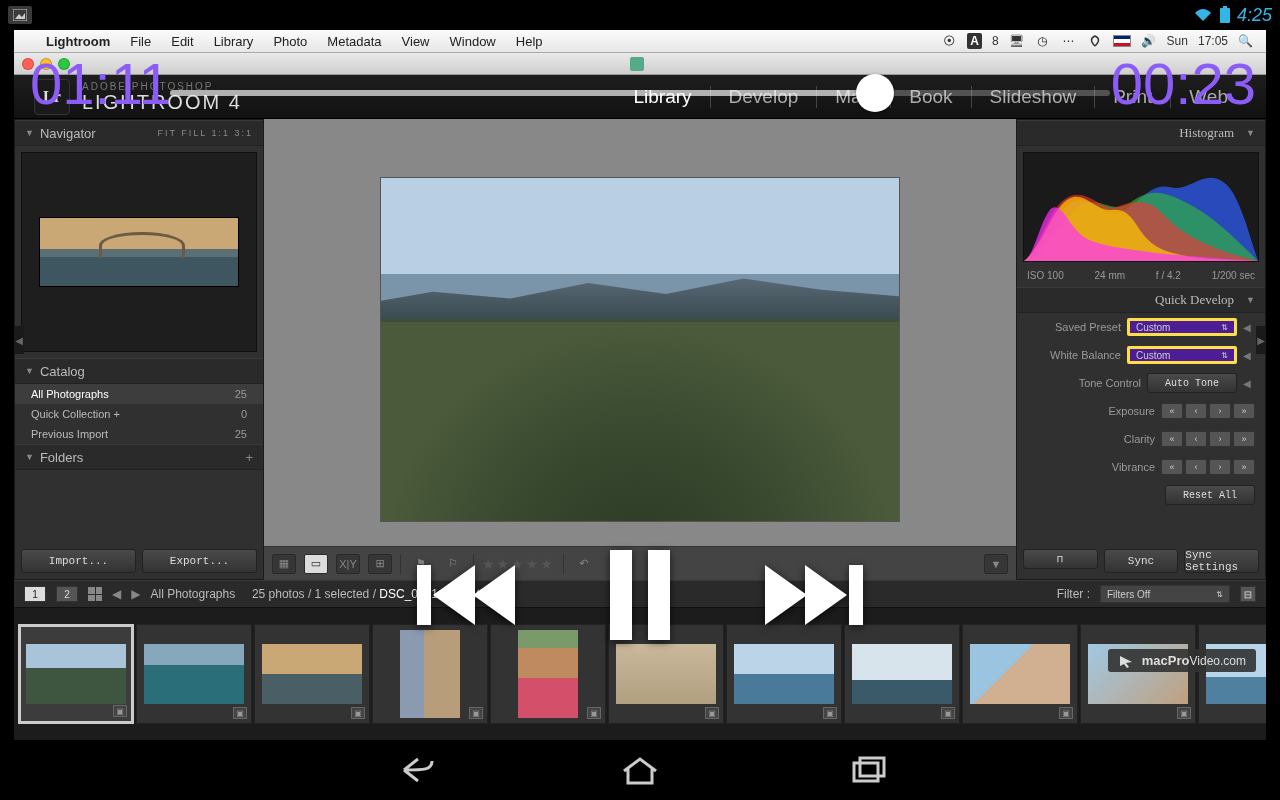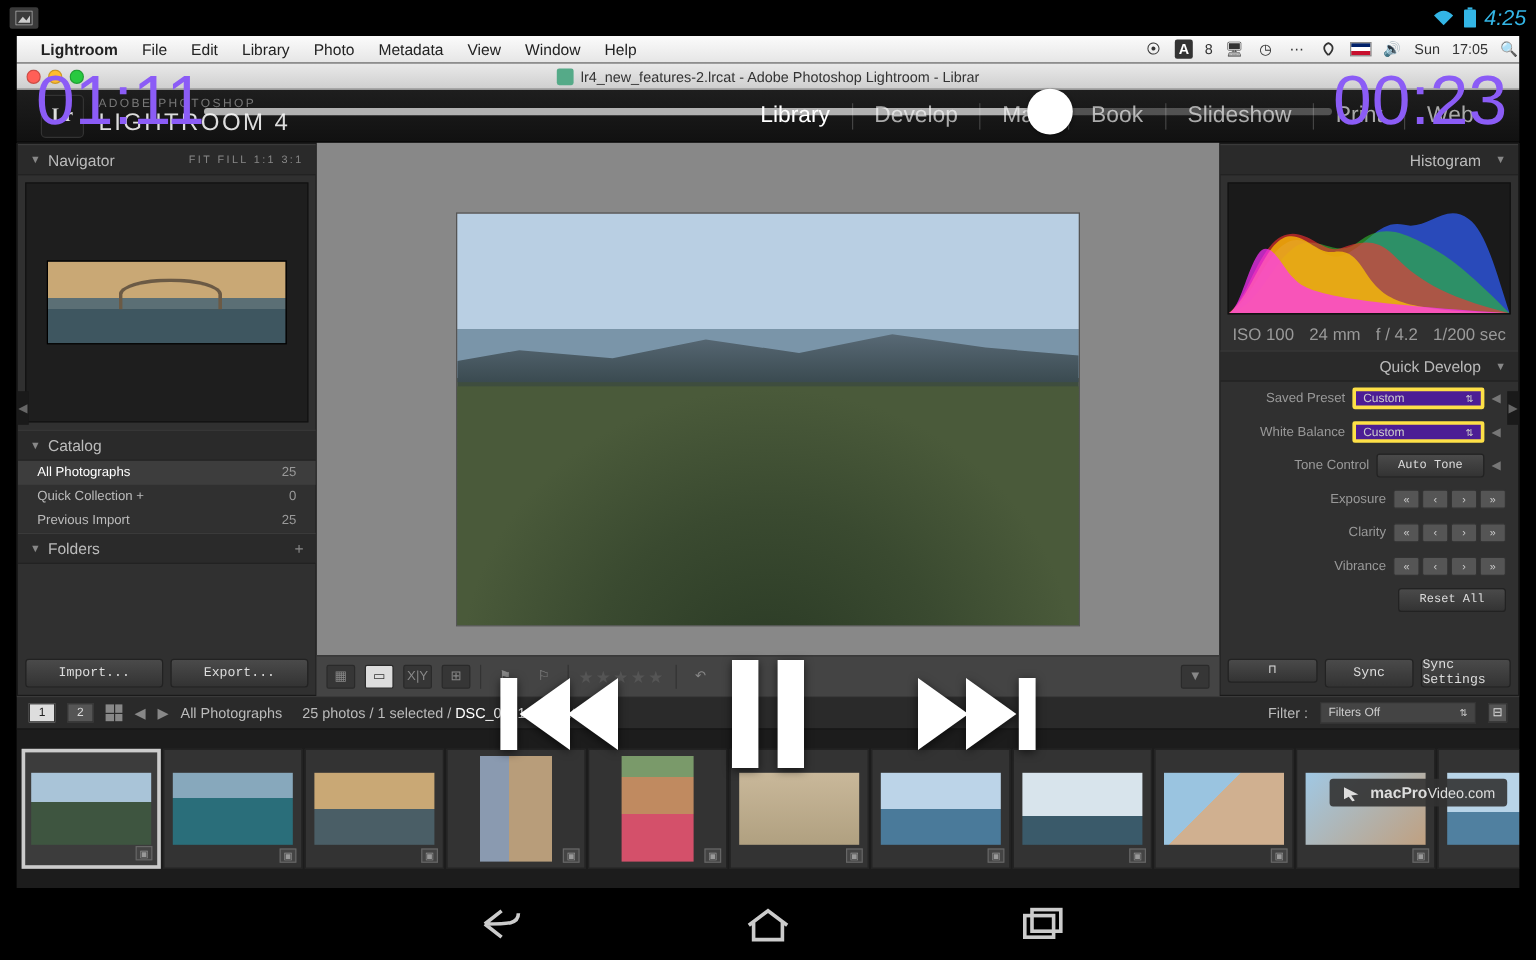--- a/index.html
+++ b/index.html
@@ -9,21 +9,21 @@
 .android-status { position:absolute; top:0; left:0; right:0; height:30px; background:#000; display:flex; align-items:center; padding:0 8px; color:#fff; z-index:100;}
 .android-status .left { width:24px; height:18px; background:#3a3a3a; border-radius:2px; display:flex; align-items:center; justify-content:center;}
 .android-status .right { margin-left:auto; display:flex; align-items:center; gap:6px; font-size:18px; color:#33b5e5; font-weight:300;font-style:italic;}
 .android-status .right svg { fill:#33b5e5; }
 
 
 .video-wrap { position:absolute; top:30px; left:0; right:0; bottom:60px; background:#000; }
 .video-frame { position:absolute; top:0; left:14px; right:14px; bottom:0; background:#111; }
 
 
-.mac-menu { height:23px; background:linear-gradient(#fbfbfb,#e6e6e6); display:flex; align-items:center; padding:0 0; color:#222; font-size:13px; gap:0; border-bottom:1px solid #aaa;}
+.mac-menu { height:23px; background:linear-gradient(#fbfbfb,#e6e6e6); display:flex; align-items:center; padding:0 12px; color:#222; font-size:13px; gap:0; border-bottom:1px solid #aaa;}
 .mac-menu .apple { font-size:15px; margin-right:10px;}
 .mac-menu .m { padding:0 10px; cursor:default;}
 .mac-menu .m.bold { font-weight:bold; }
 .mac-menu .sysright { margin-left:auto; display:flex; align-items:center; gap:10px; font-size:12px; color:#333;}
 .mac-menu .sysright .icon { width:16px; height:16px; display:inline-flex; align-items:center; justify-content:center;}
 .flag { width:18px; height:12px; background:linear-gradient(#012169 0 33%, #fff 33% 66%, #c8102e 66% 100%); border:1px solid #888;}
 
 
 .mac-title { height:22px; background:linear-gradient(#e9e9e9,#cfcfcf); display:flex; align-items:center; justify-content:center; color:#333; font-size:12px; border-bottom:1px solid #999; position:relative;}
 .mac-title .traffic { position:absolute; left:8px; display:flex; gap:6px;}
@@ -46,40 +46,40 @@
 .lr-body { position:absolute; top:89px; left:0; right:0; bottom:160px; display:flex; background:#2a2a2a;}
 .left-panel, .right-panel { width:250px; background:#303030; display:flex; flex-direction:column; border:1px solid #1a1a1a;}
 .right-panel { border-left:1px solid #1a1a1a;}
 .center-panel { flex:1; background:#888; display:flex; align-items:center; justify-content:center; position:relative;}
 
 .panel-header { height:26px; background:#2a2a2a; display:flex; align-items:center; padding:0 10px; color:#bbb; font-size:13px; border-bottom:1px solid #222; border-top:1px solid #3a3a3a;}
 .panel-header .tri { margin-right:6px; font-size:9px; color:#888;}
 .panel-header .title { flex:1;}
 .panel-header .opts { font-size:9px; color:#888; letter-spacing:2px;}
 .panel-header.right { justify-content:flex-end;}
-.panel-header.right .title{ text-align:right; flex:none; margin-right:6px;}
+.panel-header.right .title{ text-align:right; flex:none; margin-right:6px;font-family:Liberation Serif, serif;}
 .panel-header.right .tri{ margin:0 0 0 6px;}
 
 .nav-preview { height:200px; background:#1e1e1e; margin:6px; border:1px solid #111; display:flex; align-items:center; justify-content:center;}
 .nav-preview .img { width:200px; height:70px; background:linear-gradient(180deg,#c9a875 0 45%, #5b6f75 45% 58%, #3e5660 58% 100%); position:relative; border:1px solid #000;}
 .nav-preview .img::after{content:""; position:absolute; left:30%; top:20%; width:40%; height:35%; border:3px solid #6b5a45; border-bottom:none; border-radius:50% 50% 0 0;}
 
 .catalog-list { }
 .cat-row { height:20px; display:flex; align-items:center; padding:0 16px; color:#bbb; font-size:11px;}
 .cat-row.sel { background:#3d3d3d; color:#fff;}
 .cat-row .cnt { margin-left:auto; color:#999;}
 
 .imp-exp { display:flex; gap:6px; padding:6px; margin-top:auto;}
 .lr-btn { flex:1; height:24px; background:linear-gradient(#4a4a4a,#333); border:1px solid #222; border-radius:3px; color:#ddd; font-size:11px; display:flex; align-items:center; justify-content:center;font-family:Liberation Mono, monospace;}
 .lr-btn.sm{height:20px; font-size:10px;}
 
 
 .histo-box { height:110px; margin:6px; background:#1a1a1a; border:1px solid #111; position:relative; overflow:hidden;}
 .histo-box svg{width:100%; height:100%;}
-.histo-meta { display:flex; justify-content:space-between; padding:2px 10px 6px; color:#999; font-size:14px;}
+.histo-meta { display:flex; justify-content:space-between; padding:2px 10px 6px; color:#999; font-size:10px;}
 .qd-row { display:flex; align-items:center; height:28px; padding:0 10px; font-size:11px; color:#999; gap:6px;}
 .qd-row .label { flex:1; text-align:right;}
 .qd-sel { width:110px; height:18px; background:#4c1d95; border:3px solid #fde047; border-radius:2px; display:flex; align-items:center; padding:0 6px; color:#ccc; font-size:10px;}
 .qd-sel::after{content:"⇅"; margin-left:auto; font-size:8px;}
 .qd-row .reveal { color:#777; font-size:10px; width:12px;}
 .stepper { display:flex; gap:2px;}
 .stepper span{ width:22px; height:16px; background:#555; border:1px solid #333; border-radius:2px; display:flex; align-items:center; justify-content:center; font-size:9px; color:#ccc;}
 
 
 .main-img { width:520px; height:345px; background:linear-gradient(180deg,#b9cfe3 0 28%,#7a95a9 28% 40%,#3e4d3e 40% 100%); border:1px solid #555; position:relative;}
@@ -203,21 +203,20 @@
       </div>
     </div>
 
     <div class="mac-title">
       <div class="traffic">
         <span class="tl-red"></span>
         <span class="tl-yel"></span>
         <span class="tl-grn"></span>
       </div>
       <span class="fav"></span>
-      <span>lr4_new_features-2.lrcat - Adobe Photoshop Lightroom - Librar</span>
     </div>
 
     <div class="lr-header">
       <div class="lr-logo">Lr</div>
       <div class="lr-title">
         <span class="t1">ADOBE PHOTOSHOP</span>
         <span class="t2">LIGHTROOM 4</span>
       </div>
       <div class="lr-modules">
         <span class="active">Library</span>

